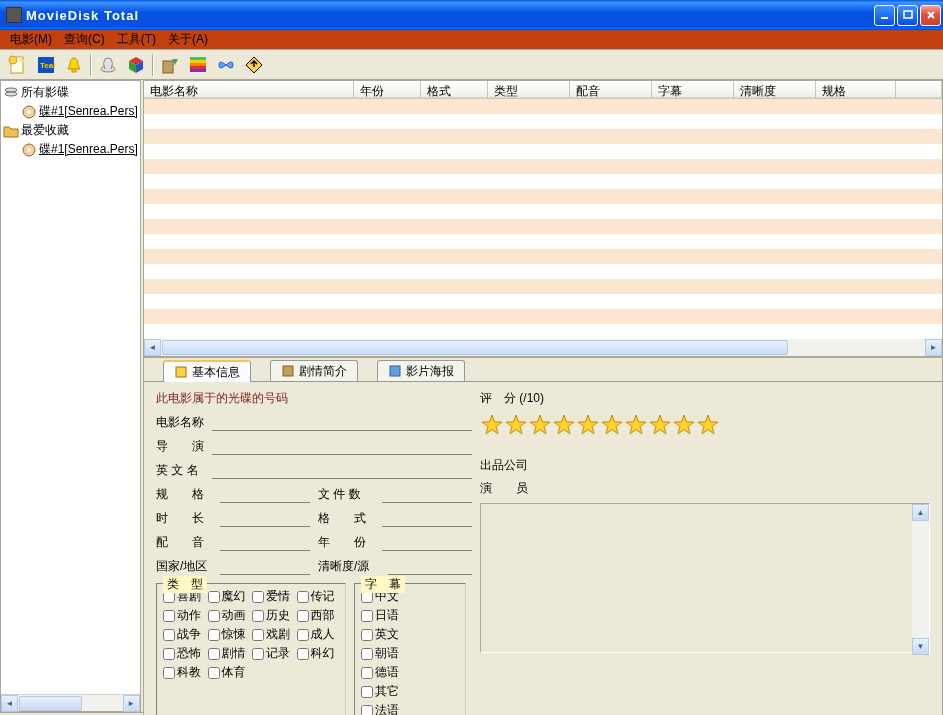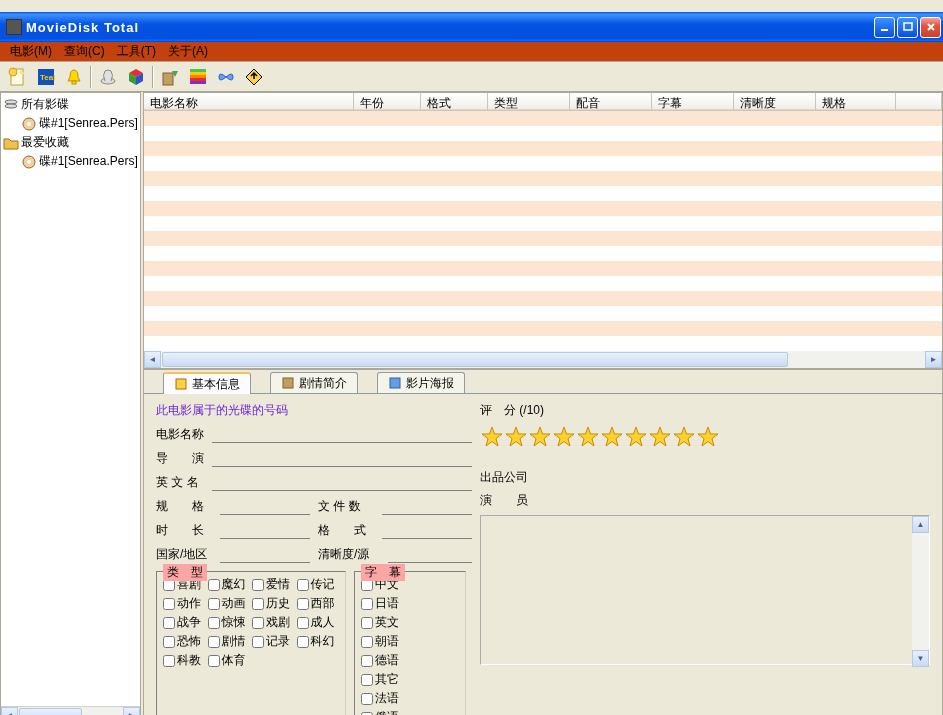--- a/index.html
+++ b/index.html
@@ -1,19 +1,19 @@
 <!DOCTYPE html>
 <html><head>
 <meta charset="utf-8">
 <style>
 * { box-sizing: border-box; margin: 0; padding: 0; }
 body { font-family: "SimSun", "宋体", Tahoma, sans-serif; font-size: 12px; background: #ece9d8; overflow: hidden; width: 943px; height: 715px; }
 
 
-.titlebar { height: 30px; background: linear-gradient(to bottom, #0058e6 0%, #3d91ff 8%, #0654e3 40%, #0450df 88%, #026afe 95%, #003dd7 100%); display: flex; align-items: center; padding: 0 2px 0 6px; color: #fff; font-weight: bold; font-size: 13px; margin-top: 12px; }
+.titlebar { height: 30px; background: linear-gradient(to bottom, #0058e6 0%, #3d91ff 8%, #0654e3 40%, #0450df 88%, #026afe 95%, #003dd7 100%); display: flex; align-items: center; padding: 0 2px 0 6px; color: #fff; font-weight: bold; font-size: 13px; }
 .titlebar .icon { width: 16px; height: 16px; margin-right: 4px; background: #555; border: 1px solid #333; }
 .titlebar .title { flex: 1; letter-spacing: 1px; }
 .winbtns { display: flex; gap: 2px; }
 .winbtn { width: 21px; height: 21px; border-radius: 3px; border: 1px solid #fff; display: flex; align-items: center; justify-content: center; font-weight: bold; color: #fff; font-size: 11px; }
 .winbtn.min, .winbtn.max { background: linear-gradient(to bottom, #3d91ff, #0450df); }
 .winbtn.close { background: linear-gradient(to bottom, #f5a09e, #e3553f 40%, #c8412c); }
 
 
 .menubar { height: 20px; background: #c2410c; display: flex; align-items: center; padding: 0 4px; border-bottom: 1px solid #aca899; }
 .menuitem { padding: 2px 6px; cursor: default; }
@@ -22,21 +22,21 @@
 .toolbar { height: 30px; background: #ece9d8; display: flex; align-items: center; padding: 2px 4px; border-bottom: 1px solid #aca899; gap: 0; }
 .toolbtn { width: 28px; height: 26px; display: flex; align-items: center; justify-content: center; }
 .toolsep { width: 2px; height: 22px; border-left: 1px solid #aca899; border-right: 1px solid #fff; margin: 0 2px; }
 .ticon { width: 20px; height: 20px; }
 
 
 .main { display: flex; height: 632px; }
 .sidebar { width: 156px; background: #fff; border: 1px solid #aca899; margin: 0 0 0 0; position: relative; display: flex; flex-direction: column; text-align: right; }
 .tree { flex: 1; padding: 2px; overflow: hidden; }
 .tree-item { display: flex; align-items: center; padding: 1px 0; white-space: nowrap; }
-.tree-item.child { padding-left: 18px; }
+.tree-item.child { padding-left: 18px; text-decoration: underline; }
 .tree-icon { width: 16px; height: 14px; margin-right: 2px; flex-shrink: 0; }
 .hscroll-sidebar { height: 17px; background: #ece9d8; border-top: 1px solid #d4d0c8; display: flex; }
 .sb-btn { width: 17px; height: 17px; background: linear-gradient(to bottom, #e8f1fd, #c8dbf4); border: 1px solid #b5c9e3; display: flex; align-items: center; justify-content: center; font-size: 8px; color: #4d6185; }
 .sb-track { flex: 1; background: #f1f1ed; }
 .sb-thumb { height: 15px; background: linear-gradient(to bottom, #e8f1fd, #c8dbf4); border: 1px solid #b5c9e3; border-radius: 2px; }
 
 .splitter-v { width: 4px; background: #ece9d8; cursor: ew-resize; }
 
 .rightpane { flex: 1; display: flex; flex-direction: column; }
 
@@ -58,27 +58,27 @@
 .tabs { display: flex; height: 24px; background: #ece9d8; border-bottom: 1px solid #919b9c; padding-left: 2px; padding-top: 2px; }
 .tab { display: flex; align-items: center; padding: 3px 10px; background: #f5f4ea; border: 1px solid #919b9c; border-bottom: none; border-radius: 3px 3px 0 0; margin-right: 2px; position: relative; margin-left: 17px; }
 .tab.active { background: #fcfcfe; border-top: 2px solid #f5c25e; z-index: 1; margin-bottom: -1px; }
 .tab-icon { width: 14px; height: 14px; margin-right: 4px; }
 
 .detail-body { flex: 1; padding: 8px 12px; position: relative; }
 .detail-row { display: flex; align-items: center; margin-bottom: 6px; }
 .dlabel { width: 56px; letter-spacing: 0; }
 .dinput { height: 18px; background: #ece9d8; border: none; border-bottom: 1px solid #808080; flex: 1; font-size: 12px; padding: 0 2px; }
 .dinput.short { flex: none; width: 90px; }
-.red { color: #6d28d9; font-weight: normal; }
+.red { color: #7f1d1d; font-weight: normal; }
 
 .stars { display: flex; gap: 0; margin: 4px 0 12px 0; }
 .star { width: 24px; height: 24px; }
 
 .fieldset { border: 1px solid #d4d0c8; border-top-color: #808080; border-left-color: #808080; padding: 4px 6px 6px 6px; margin-top: 2px; position: relative; }
-.fieldset-legend { position: absolute; top: -8px; left: 6px; background: #fca5a5; padding: 0 4px; }
+.fieldset-legend { position: absolute; top: -8px; left: 6px; background: #fef9c3; padding: 0 4px; }
 .checkgrid { display: grid; gap: 2px 2px; }
 .checkgrid.genre { grid-template-columns: repeat(4, 1fr); }
 .checkgrid.sub { grid-template-columns: repeat(1, 1fr); }
 .chk { display: flex; align-items: center; gap: 2px; white-space: nowrap; }
 .chk input { width: 12px; height: 12px; }
 
 .company-input { width: 370px; }
 .actors-box { width: 450px; height: 150px; background: #ece9d8; border: 1px inset #fff; resize: none; font-family: inherit; font-size: 12px; }
 .vscroll-actors { width: 17px; position: absolute; right: 1px; top: 1px; bottom: 1px; background: #f1f1ed; display: flex; flex-direction: column; }
 
@@ -319,20 +319,26 @@
               <span class="dlabel">文 件 数</span>
                 <input class="dinput short" style="">
             </div>
             <div class="detail-row inline-pair">
               <span class="dlabel">时　　长</span>
                 <input class="dinput short" style="">
               <span class="dlabel">格　　式</span>
                 <input class="dinput short" style="">
             </div>
             <div class="detail-row inline-pair">
+              <span class="dlabel">配　　音</span>
+                <input class="dinput short" style="">
+              <span class="dlabel">年　　份</span>
+                <input class="dinput short" style="">
+            </div>
+            <div class="detail-row inline-pair">
               <span class="dlabel">国家/地区</span>
                 <input class="dinput short" style="">
               <span class="dlabel" style="width:62px">清晰度/源</span>
                 <input class="dinput" style="width: 84px; flex: 0 0 auto;">
             </div>
             <div class="genre-sub-row">
               <div class="fieldset" style="width:190px">
                 <div class="fieldset-legend">类　型</div>
                 <div class="checkgrid genre" id="genre-grid">
                     <label class="chk">

